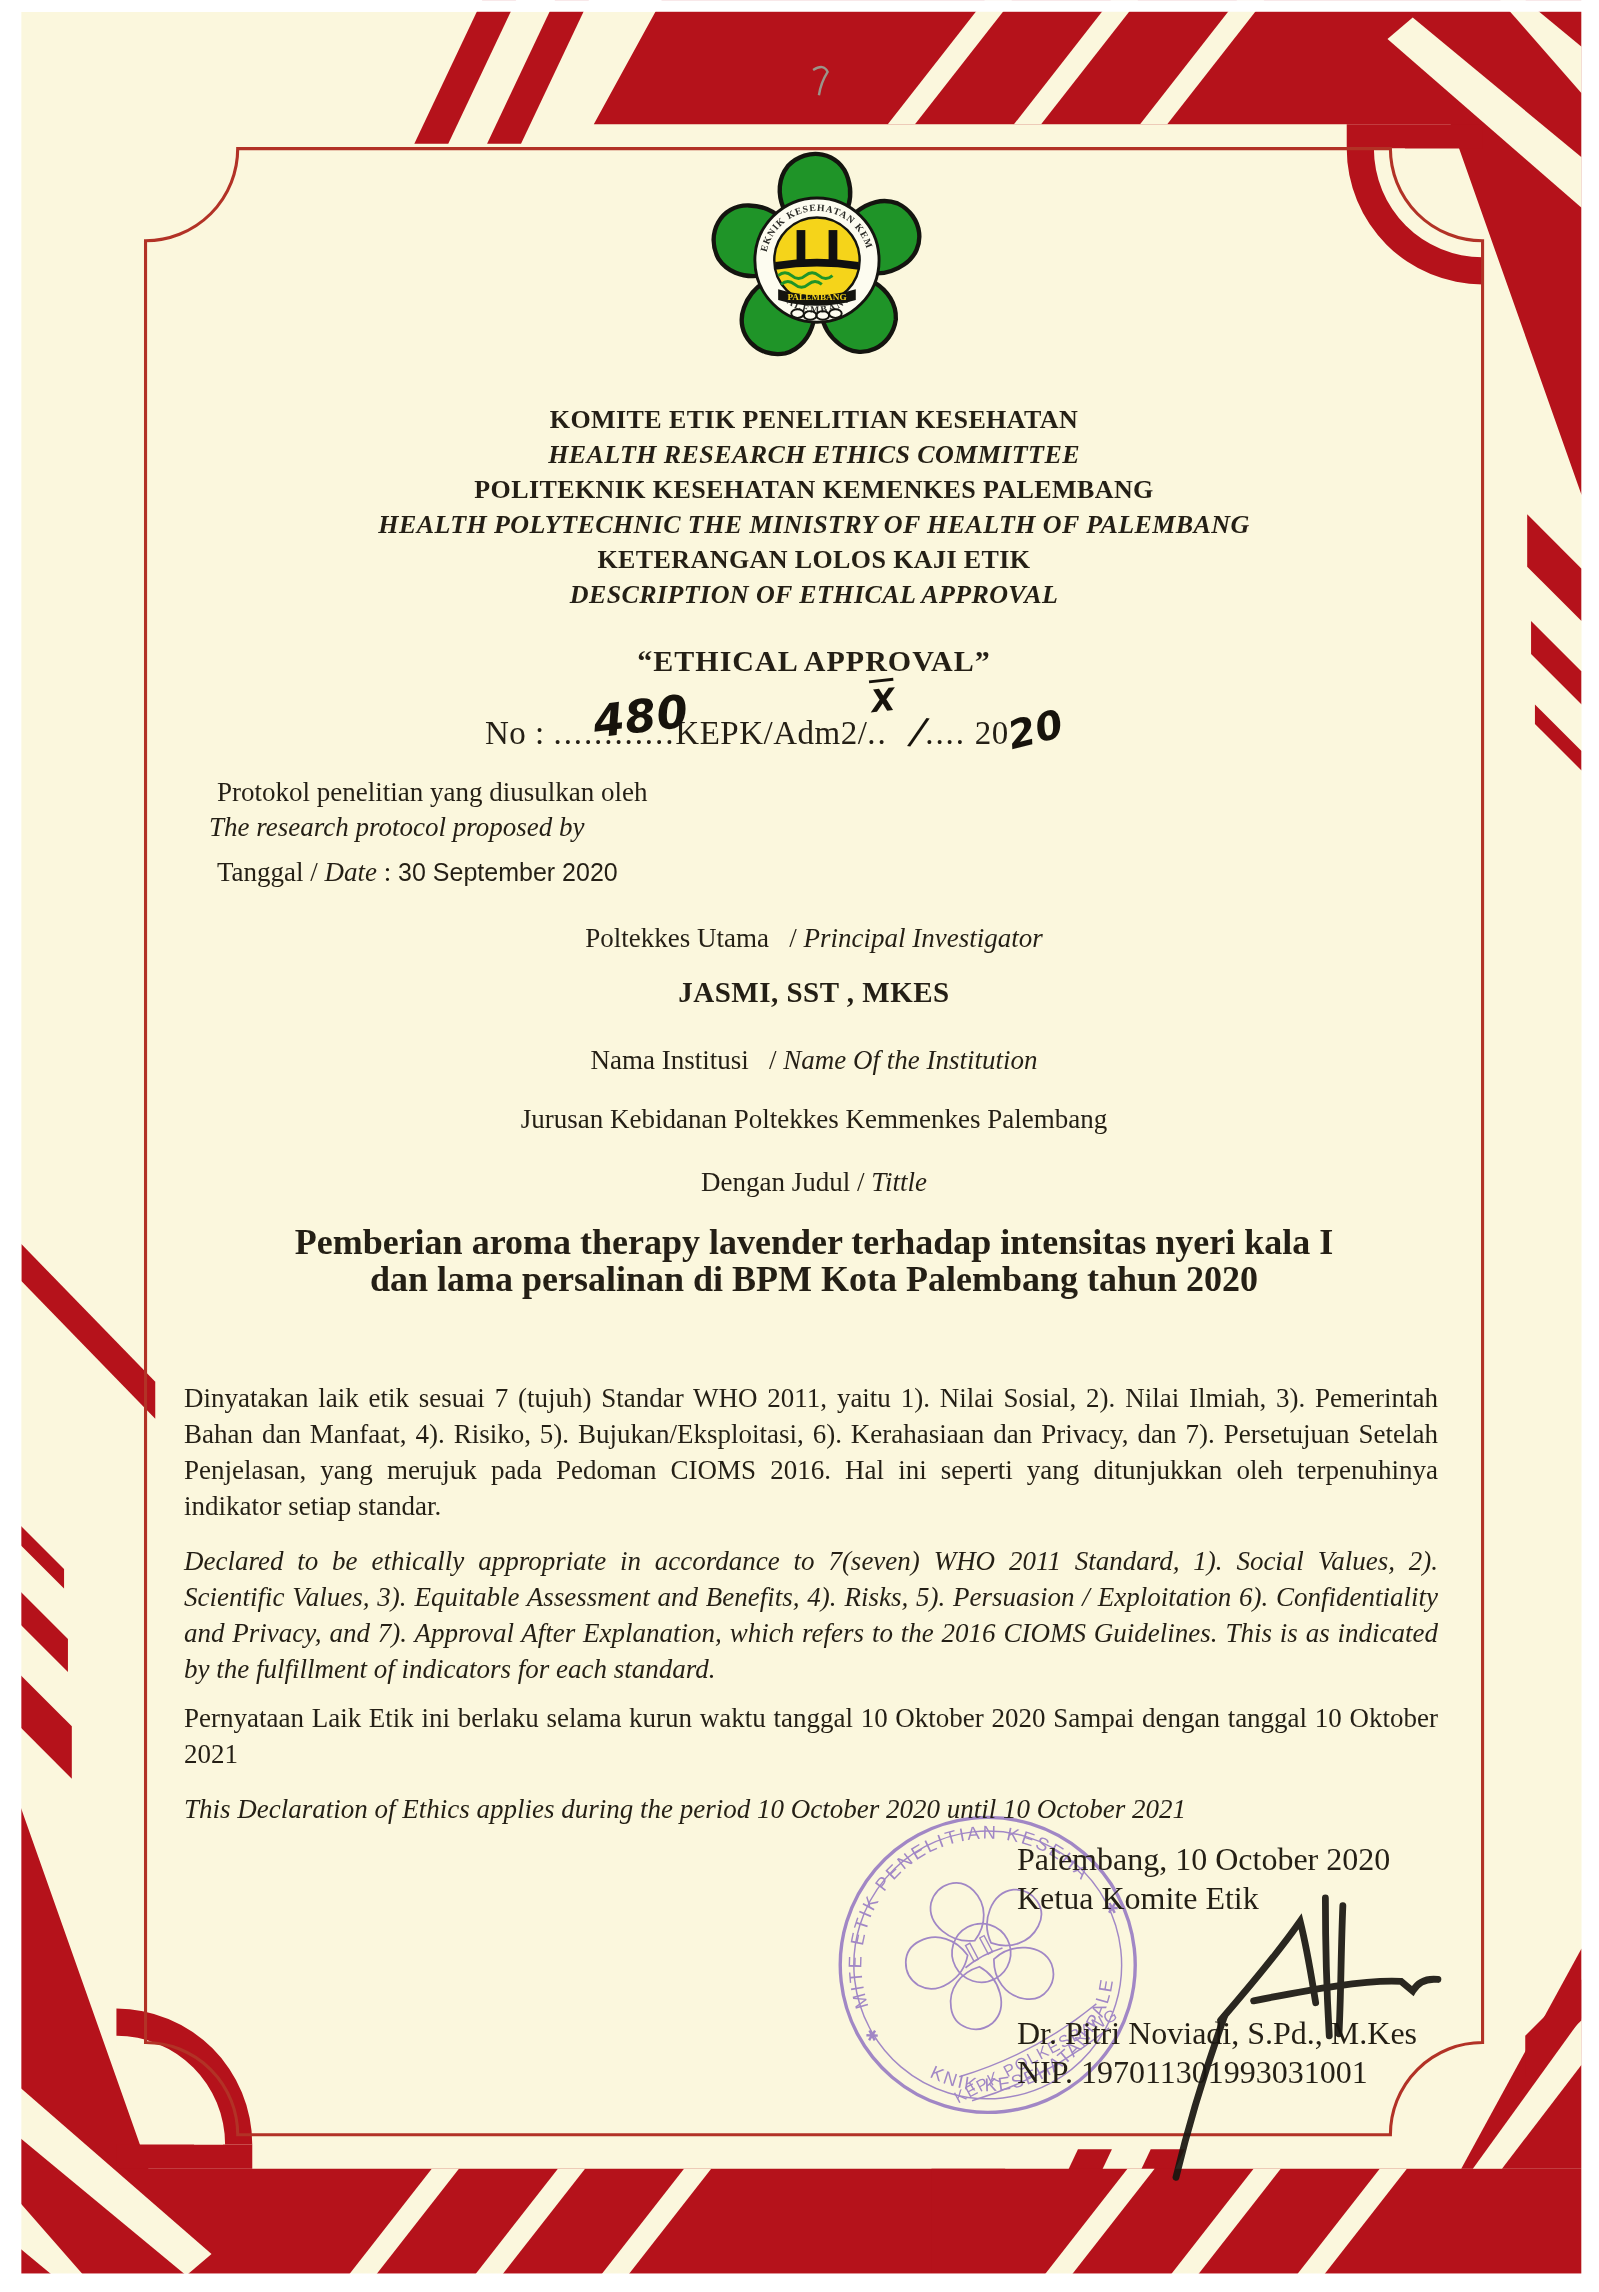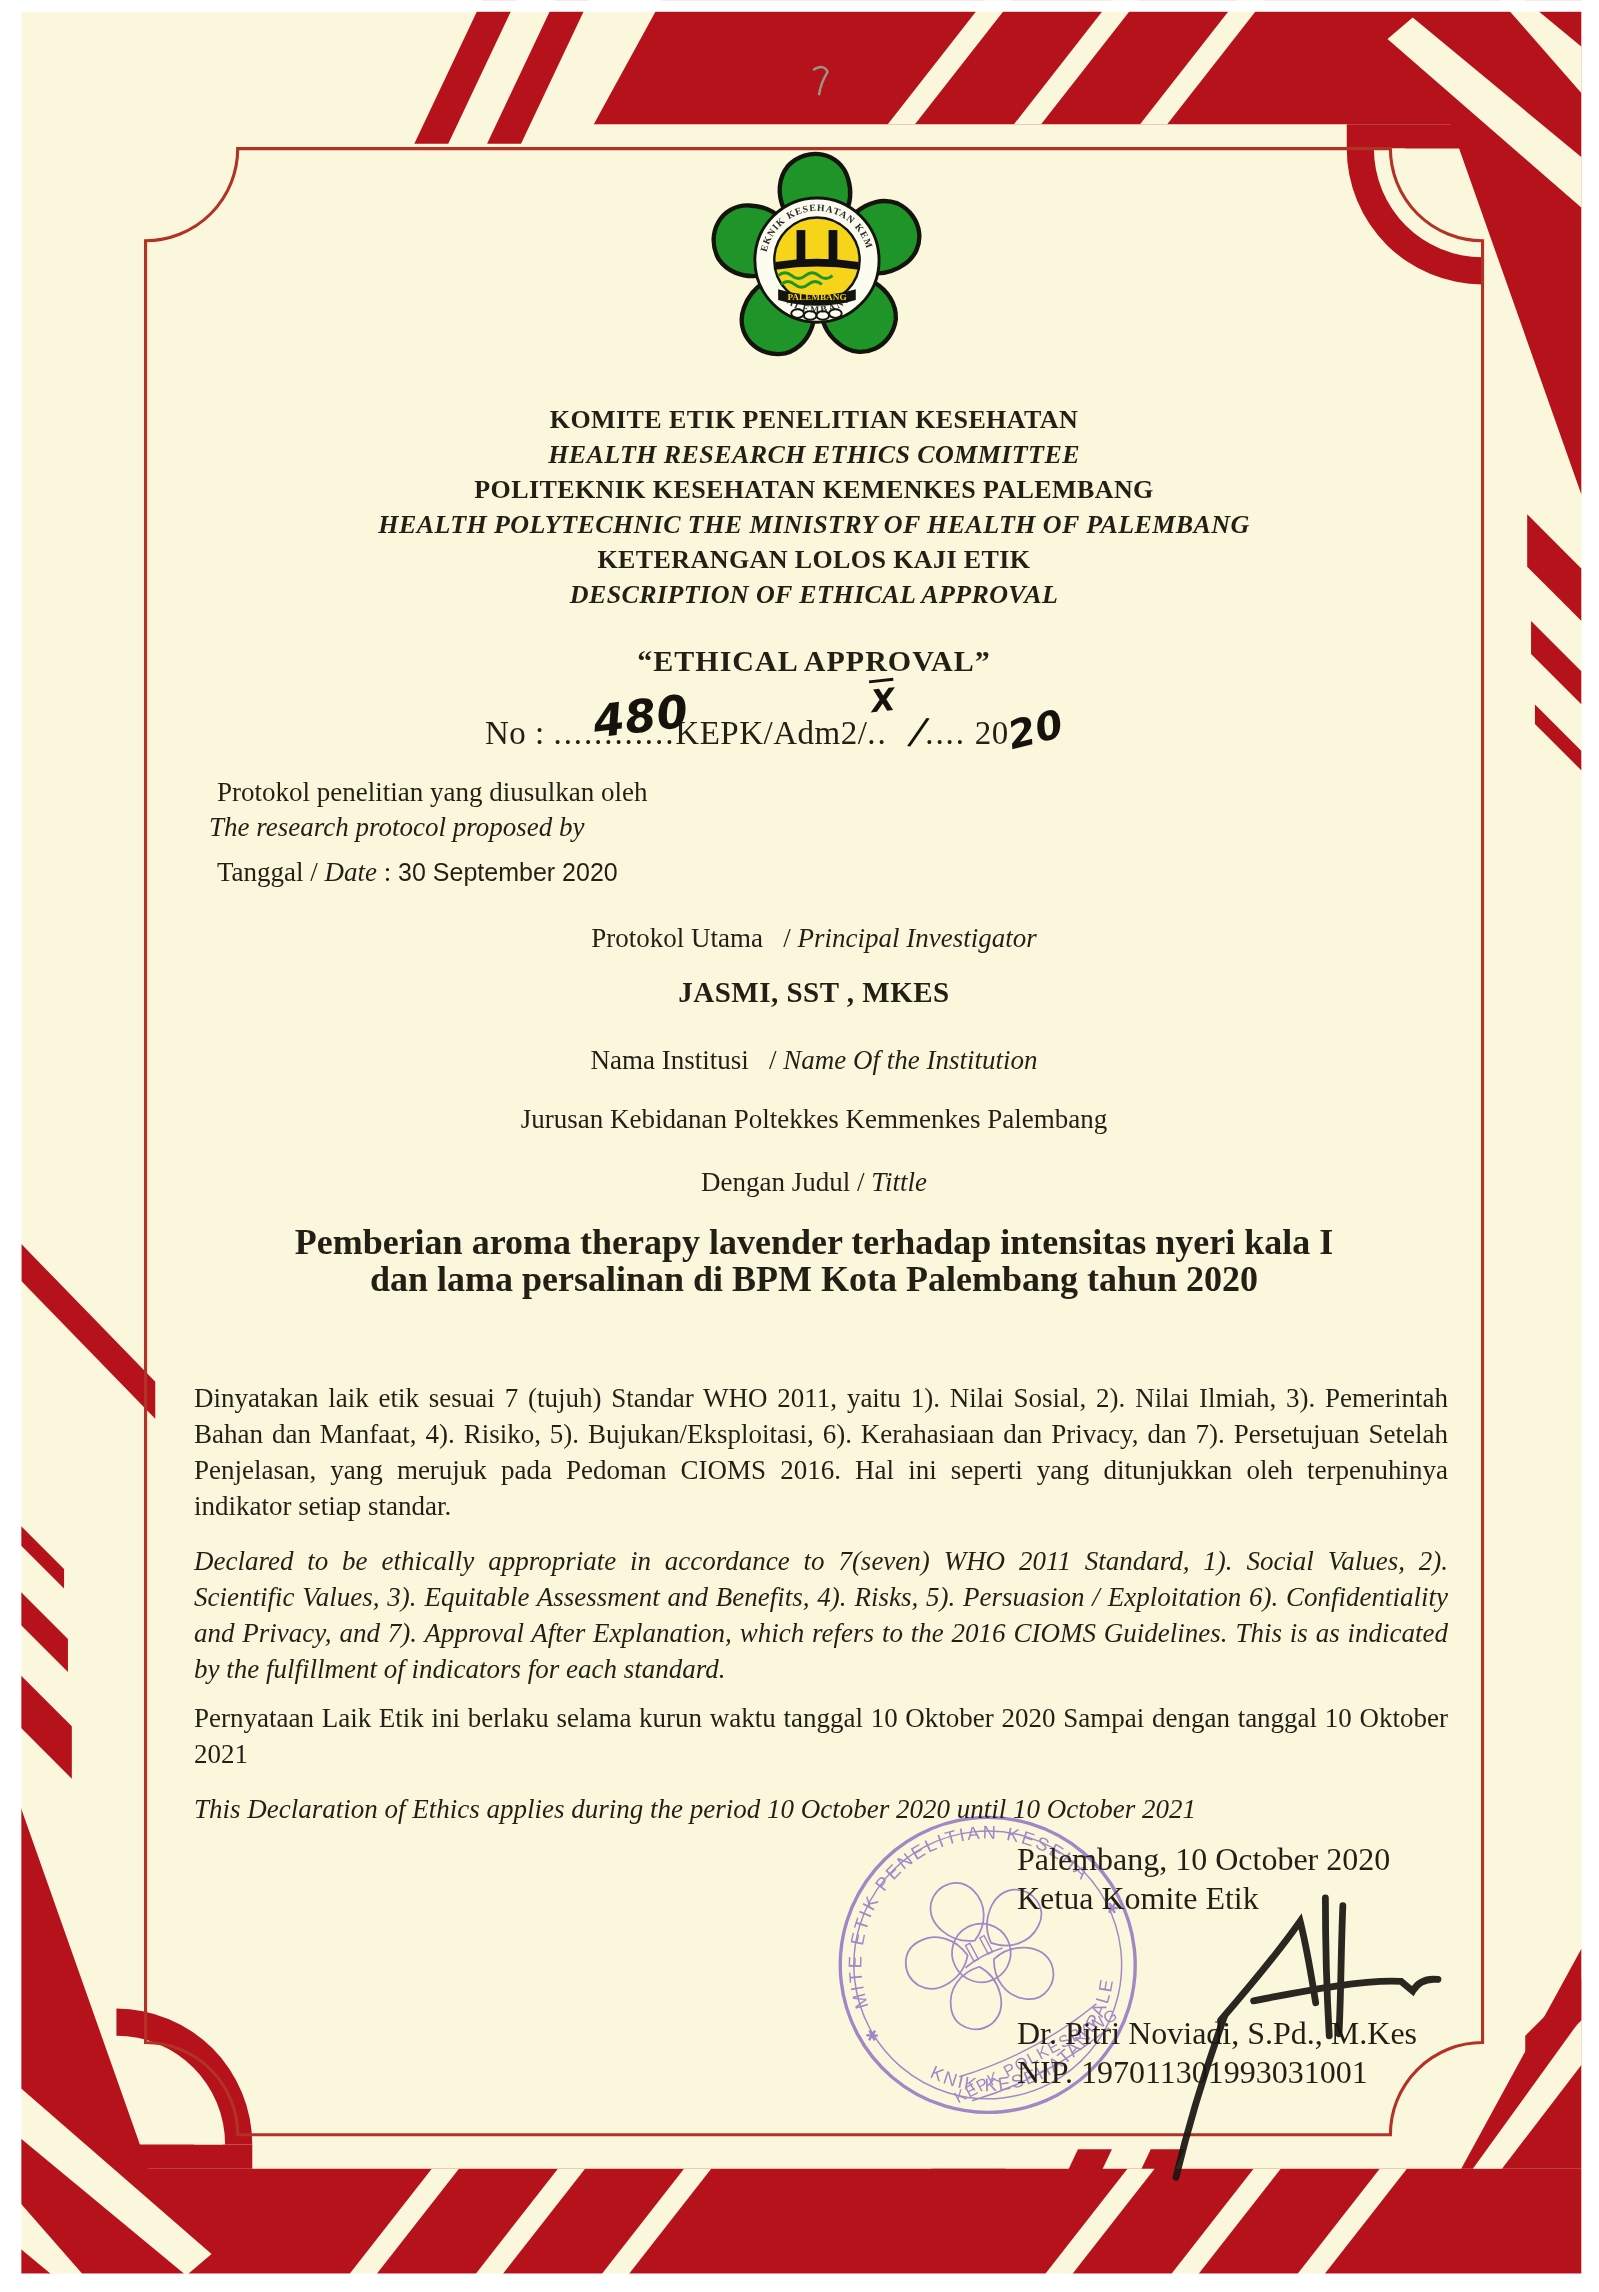--- a/index.html
+++ b/index.html
@@ -15,21 +15,21 @@
   .noline{font-size:33px;letter-spacing:0.5px;white-space:nowrap;}
   .dots{letter-spacing:1.9px;}
   .hand{font-family:"DejaVu Sans","Liberation Sans",sans-serif;font-style:italic;color:#17130c;}
   .hw480{position:absolute;left:39px;top:-25px;font-size:45px;transform:rotate(-7deg);font-weight:600;}
   .monthslot{position:relative;display:inline-block;width:45px;}
   .hwmonth{position:absolute;left:3.9px;top:-33px;font-size:31px;transform:rotate(-6deg);
            font-weight:600;text-decoration:overline;}
   .hwyear{position:absolute;left:33px;top:-7.8px;font-size:39px;transform:rotate(-14deg);font-weight:600;}
   .yearslot{position:relative;display:inline-block;}
   .body-text{font-size:27px;line-height:36px;}
-  .para{left:194px;width:1254px;text-align:justify;font-size:27px;line-height:36px;}
+  .para{left:184px;width:1254px;text-align:justify;font-size:27px;line-height:36px;}
   .sans{font-family:"Liberation Sans","DejaVu Sans",sans-serif;text-align:center;}
   .name{font-weight:bold;font-size:29px;letter-spacing:0.5px;}
   .titleline{font-size:36px;font-weight:700;}
   .sig-block{font-size:32px;line-height:39px;}
 </style>
 </head>
 <body>
 
 <div class="page">
   <div class="paper"></div>
@@ -192,21 +192,21 @@
 
   <div class="abs body-text" style="top:854px;left:217px">
     <span>Tanggal</span>
     <span>/</span>
     <span class="it">Date</span>
     <span>:</span>
     <span class="sans" style="font-size:25px">30 September 2020</span>
   </div>
 
   <div class="abs centered body-text" style="top:920px">
-    <span>Protokol Utama</span>&nbsp;&nbsp;
+    <span>Poltekkes Utama</span>&nbsp;&nbsp;
     <span>/</span>
     <span class="it">Principal Investigator</span>
   </div>
 
   <div class="abs centered name" style="top:976px">JASMI, SST , MKES</div>
 
   <div class="abs centered" style="top:1104px;font-size:27px">Jurusan Kebidanan  Poltekkes Kemmenkes Palembang</div>
 
   <div class="abs centered body-text" style="top:1042px">
     <span>Nama Institusi</span>&nbsp;&nbsp;

